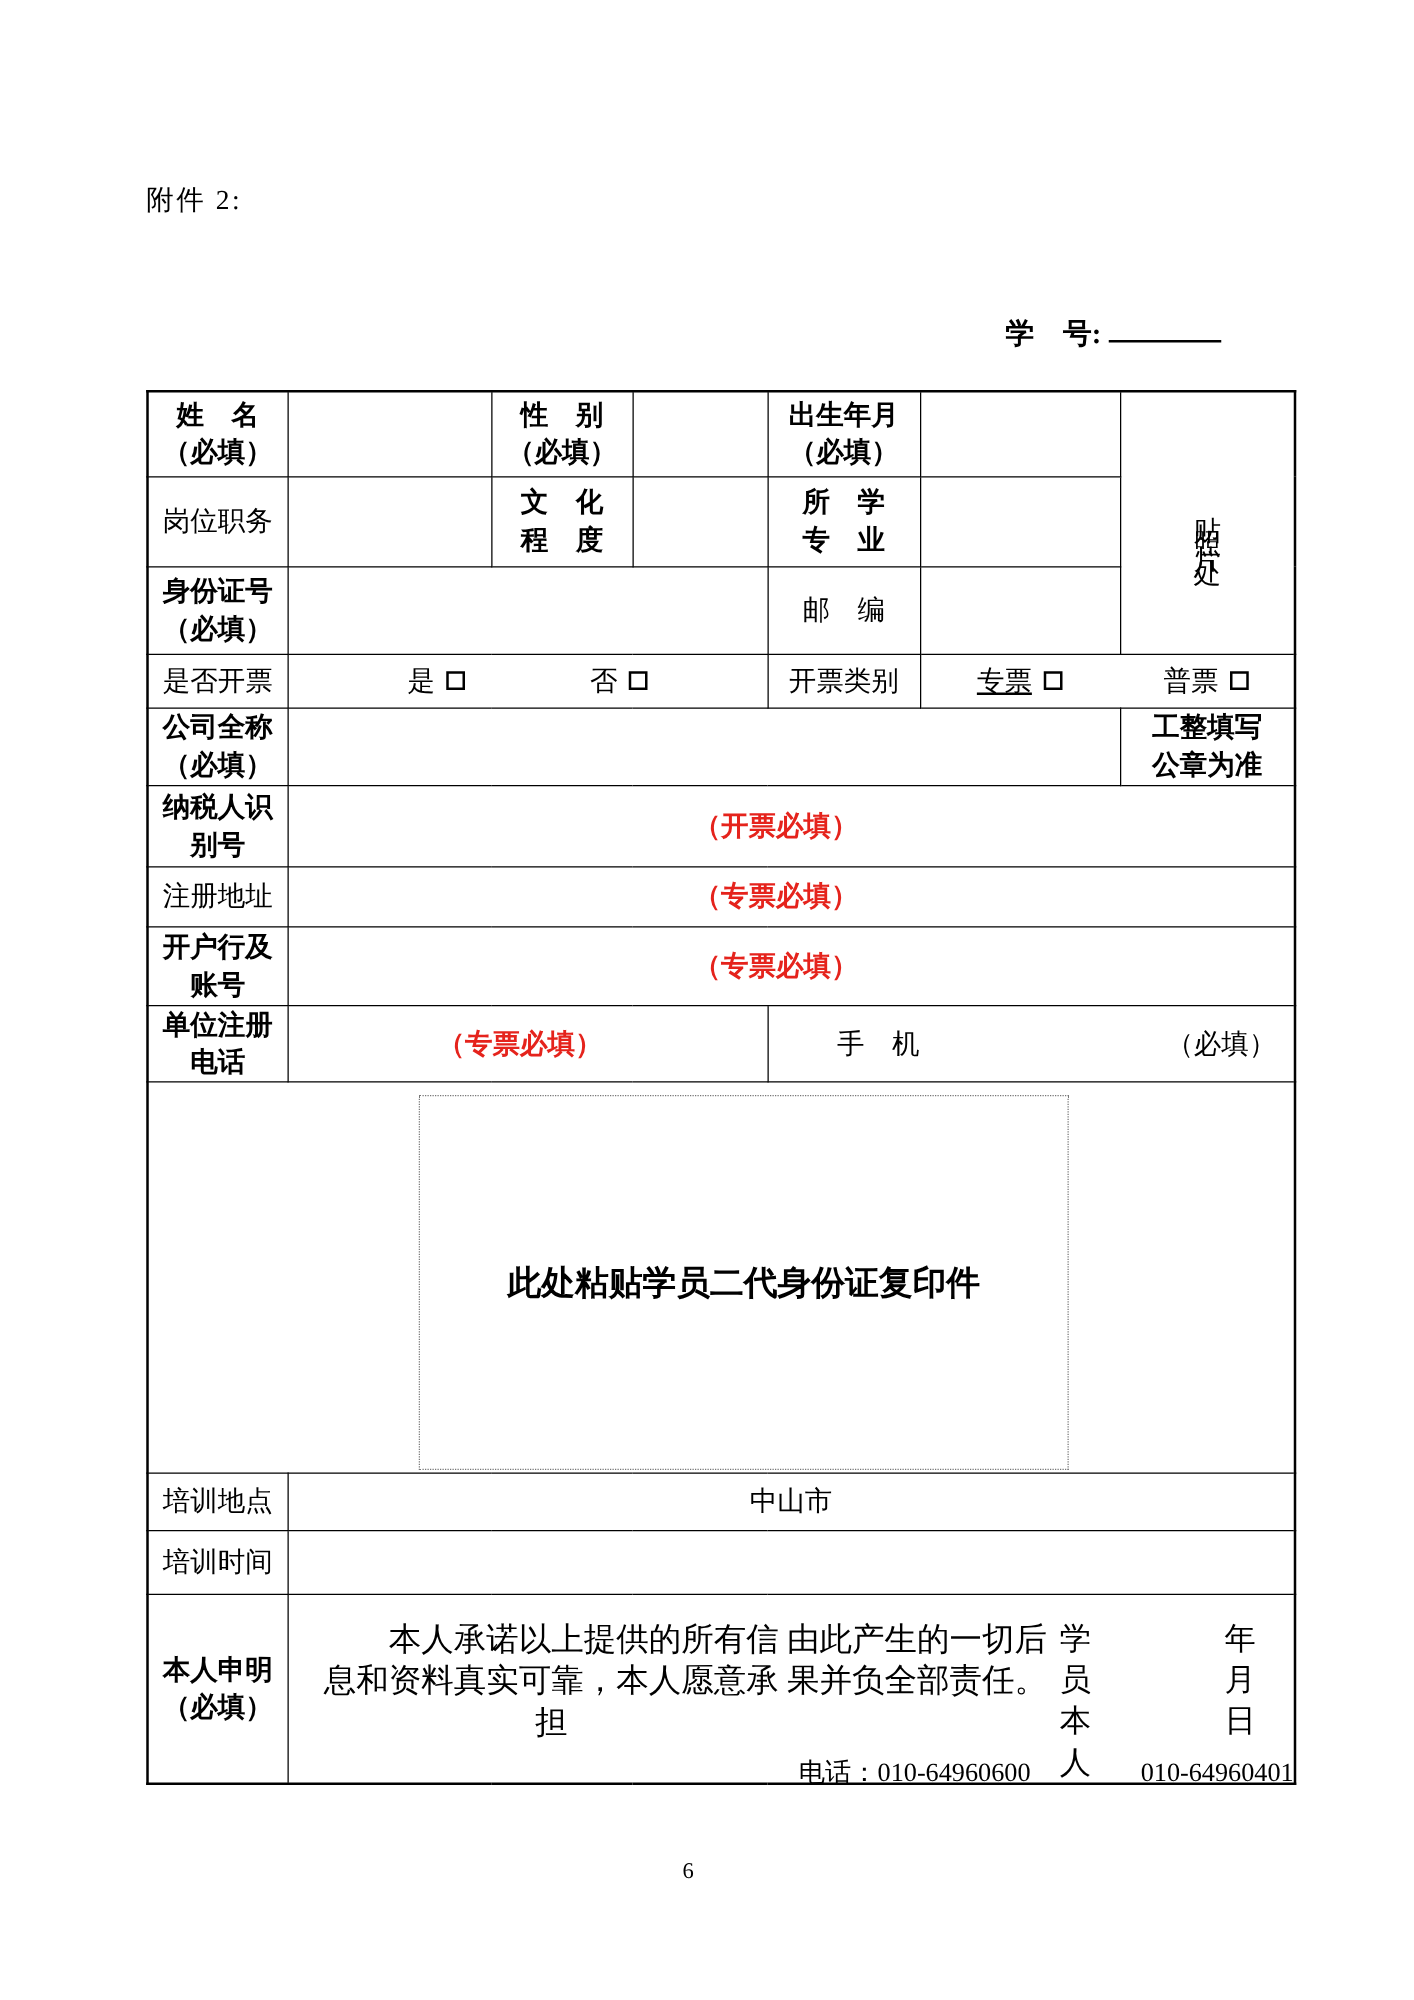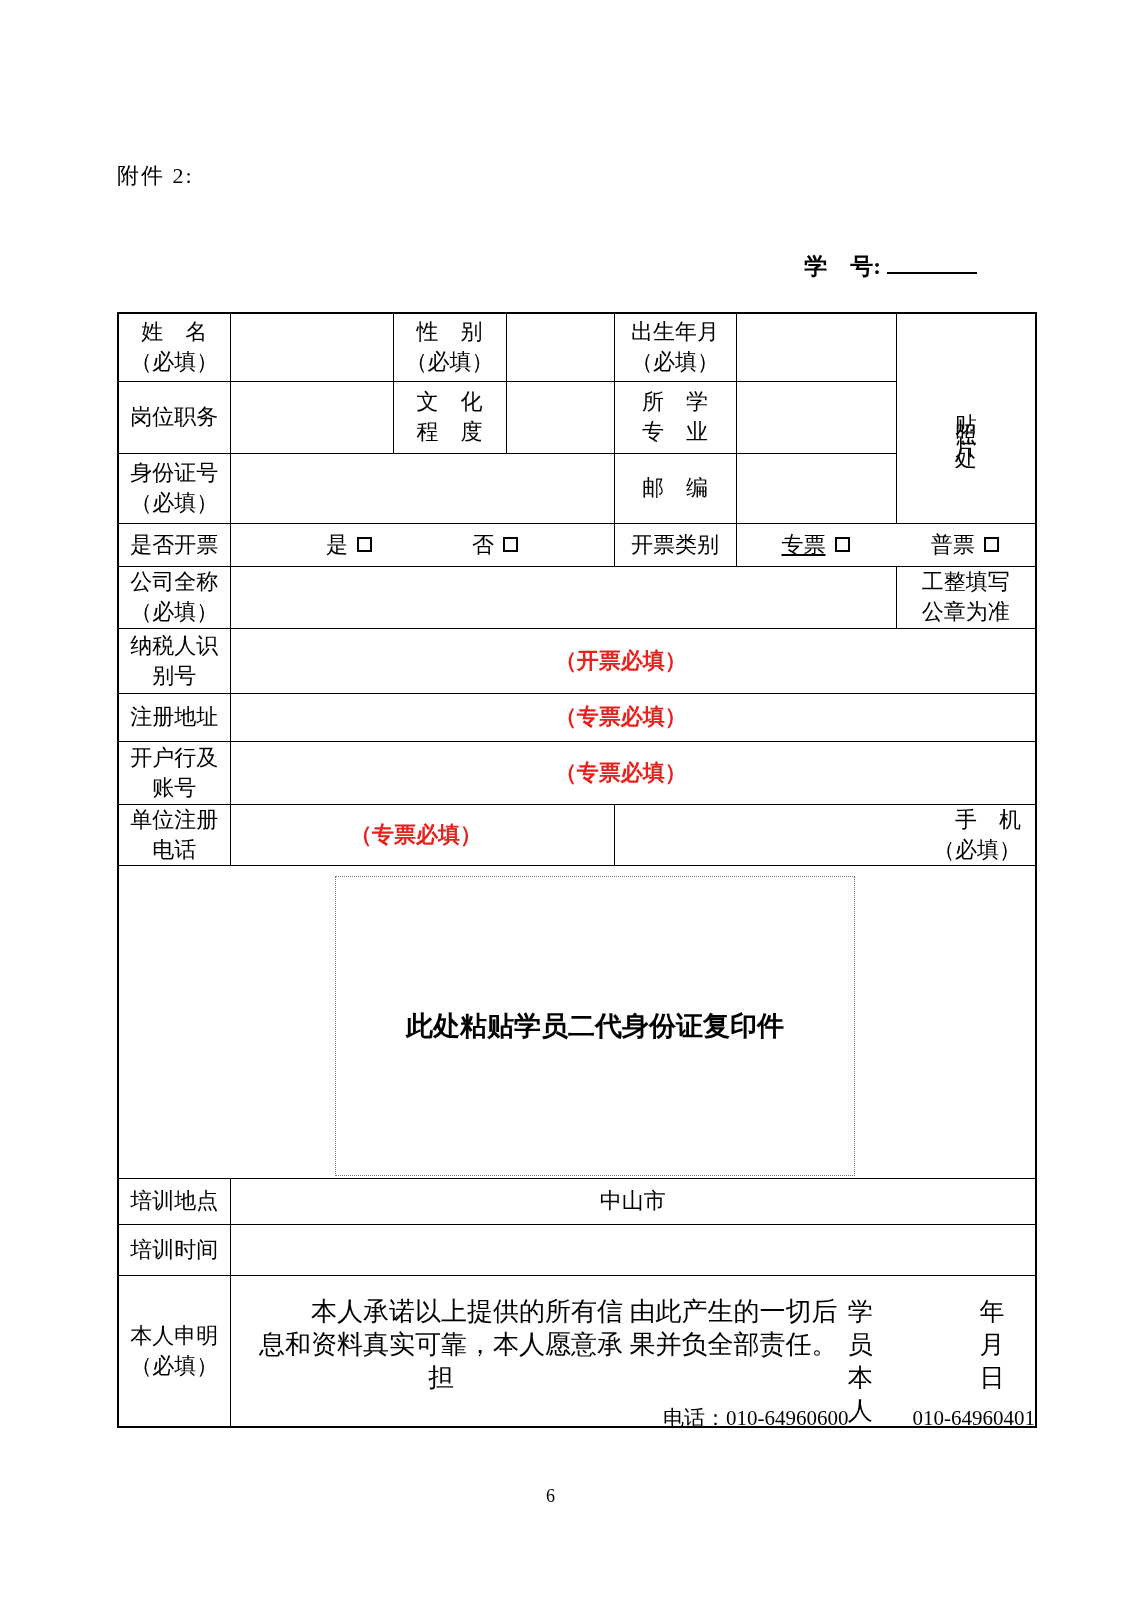--- a/index.html
+++ b/index.html
@@ -6,21 +6,21 @@
   html,body { background:#ffffff; }
   .page {
     position:relative;
     width:1131px; height:1600px;
     background:#ffffff;
     color:#000;
     font-family:"Liberation Serif","DejaVu Serif",serif;
     overflow:hidden;
   }
   .attachment {
-    position:absolute; left:117px; top:161px;
+    position:absolute; left:117px; top:145px;
     font-size:22px; letter-spacing:2px;
   }
   .title {
     position:absolute; left:117px; top:192px; width:918px;
     text-align:center; font-size:33px; font-weight:bold; letter-spacing:1px;
     font-family:"Liberation Sans","DejaVu Sans",sans-serif;
   }
   .student-no {
     position:absolute; top:251px; right:154px;
     font-size:23px; font-weight:bold; white-space:nowrap;
@@ -61,42 +61,41 @@
     margin-left:216px; margin-top:9px;
     width:520px; height:300px;
     border:1px dotted #777;
     display:flex; align-items:center; justify-content:center;
   }
   .paste-box .txt {
     font-size:27px; font-weight:bold;
     font-family:"Liberation Sans","DejaVu Sans",sans-serif;
   }
   .mobile-row {
-    display:flex; justify-content:space-between; align-items:flex-end;
+    display:flex; justify-content:space-between; align-items:flex-start;
     padding:0 14px 0 55px;
-    flex-direction:column;
   }
   .decl-cell { text-align:left; vertical-align:top; }
   .decl-inner {
     display:flex; flex-direction:row; height:127px;
     padding:8px 18px 10px 22px; font-size:26px; line-height:33px;
   }
   .decl-line1 { text-indent:2em; }
   .sign-row {
     margin-top:auto; display:flex; justify-content:flex-end; align-items:baseline;
     font-weight:normal; font-size:25px;
   }
   .sign-row .date { margin-left:84px; letter-spacing:0; }
   .phone-line {
     position:absolute; top:1404px; right:96px;
     font-size:21px; white-space:nowrap;
   }
-  .phone-line .p2 { margin-left:64px; }
+  .phone-line .p2 { margin-left:88px; }
   .page-num { position:absolute; left:546px; top:1486px; font-size:18px; }
-  .lbl2 div { line-height:30px; }
+  .lbl2 div { line-height:30px;font-weight:bold; }
 </style>
 </head>
 <body>
 
 <div class="page">
 
   <div class="attachment">附件 2:</div>
 
 
   <div class="student-no">

